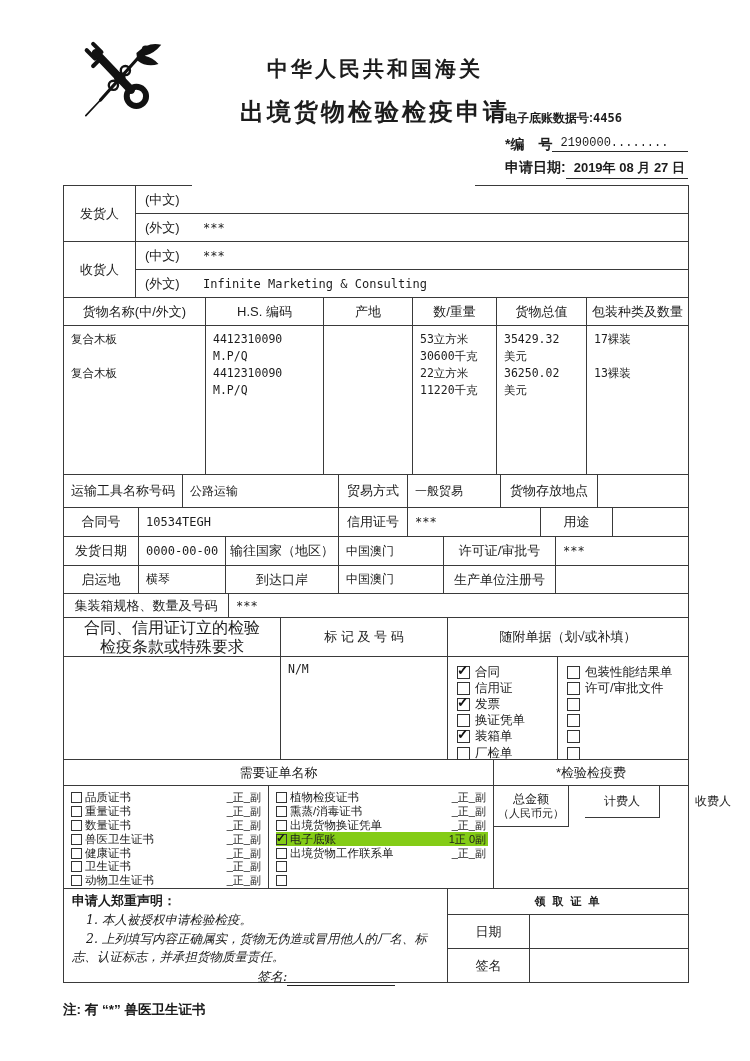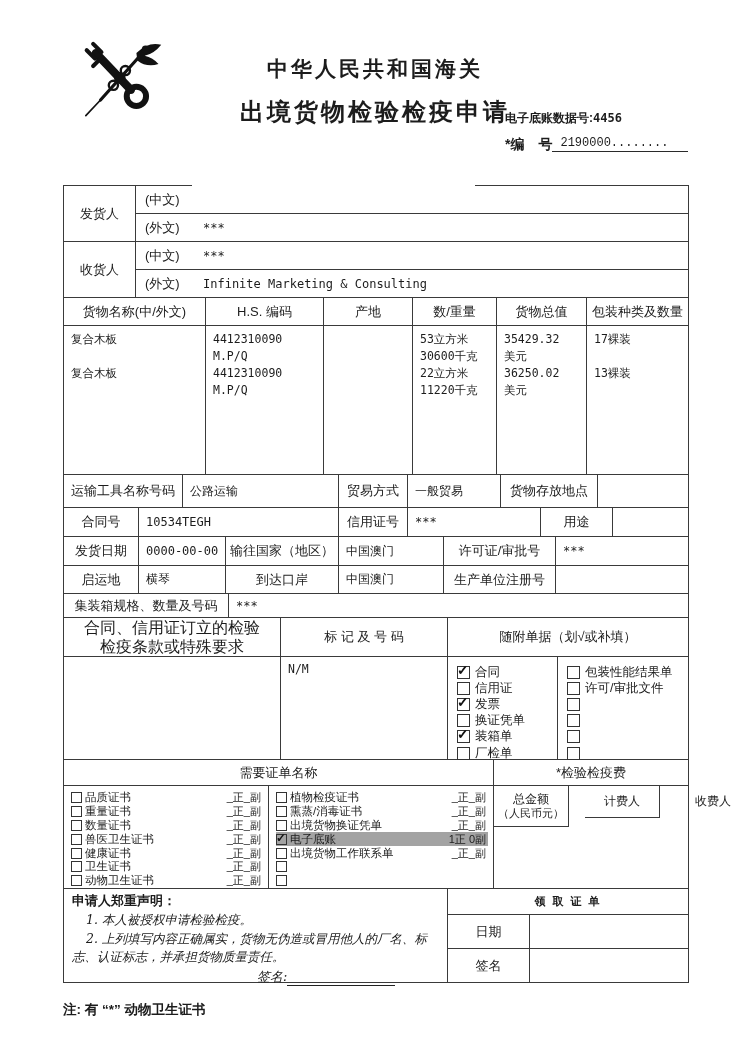--- a/index.html
+++ b/index.html
@@ -67,21 +67,21 @@
   .cbx{width:11px;height:11px;border:1.3px solid #333;margin-right:5px;position:relative;flex:none;}
   .cbx.checked::after{content:"✓";position:absolute;left:-1px;top:-5px;font-size:14px;font-weight:700;color:#111;}
 
   
   .cw430{width:430px;} .cw205{width:205px;} .cw225{width:225px;}
   .certcol{padding:5px 5px 0 7px;}
   .certline{display:flex;align-items:center;height:13.8px;font-size:11.5px;white-space:nowrap;}
   .certline .cbx{width:9px;height:9px;margin-right:3px;border-width:1.2px;}
   .certline .cbx.checked::after{font-size:12px;top:-4px;}
   .copies{margin-left:auto;font-size:11px;padding-right:2px;}
-  .hl{background:#a3a3a3;}
+  .hl{background:#84cc16;}
   .feebox{display:flex;flex-direction:row;gap:16px;}
   .fee-row{display:flex;border-bottom:1px solid #3a3a3a;}
   .fee-row.lastfee{border-bottom:none;}
   .fr40{height:40px;} .fr31{height:31px;} .fr30{height:30px;}
   .fee-label{width:74px;border-right:1px solid #3a3a3a;display:flex;flex-direction:column;
              align-items:center;justify-content:center;font-size:12px;line-height:1.2;text-align:center;}
   .fee-label .l2{font-size:11px;}
   .fee-value{flex:1;}
 
   
@@ -130,20 +130,24 @@
   </div>
   <div class="title">中华人民共和国海关</div>
   <div class="subtitle">出境货物检验检疫申请</div>
 
   <div class="info">
     <div class="ledger"><span>电子底账数据号:</span><span class="mono">4456</span></div>
     <div class="info-line serial-line">
       <span class="flab">*编　号</span>
       <span class="uline serial-val">2190000........</span>
     </div>
+    <div class="info-line">
+      <span class="flab">申请日期:</span>
+      <span class="uline date-val">2019年 08 月 27 日</span>
+    </div>
   </div>
 
   <div class="form">
 
     <div class="trow party">
       <div class="c lab plab">发货人</div>
       <div class="pright">
         <div class="psub first">
           <span class="ptag">(中文)</span>
           <span class="pval"></span>
@@ -446,14 +450,14 @@
           <div class="pickup-lab">签名</div>
           <div class="pickup-val"></div>
         </div>
       </div>
     </div>
 
   </div>
 
   <div class="redact"></div>
 
-  <div class="note">注: 有 “*” 动物卫生证书</div>
+  <div class="note">注: 有 “*” 兽医卫生证书</div>
 </div>
 
 </body></html>

